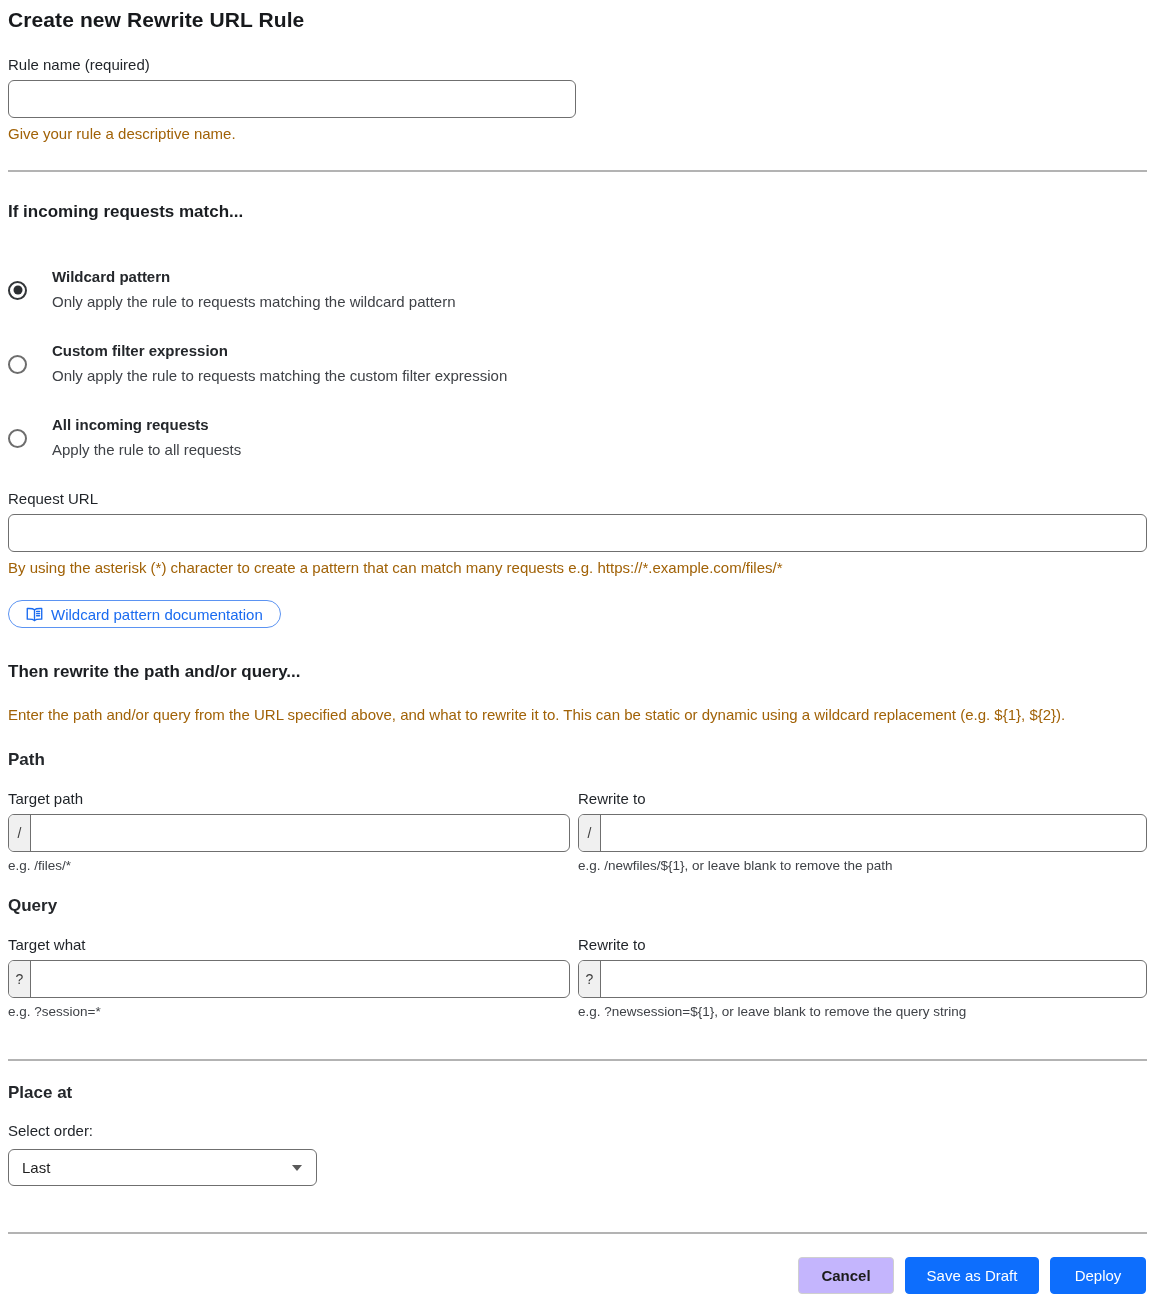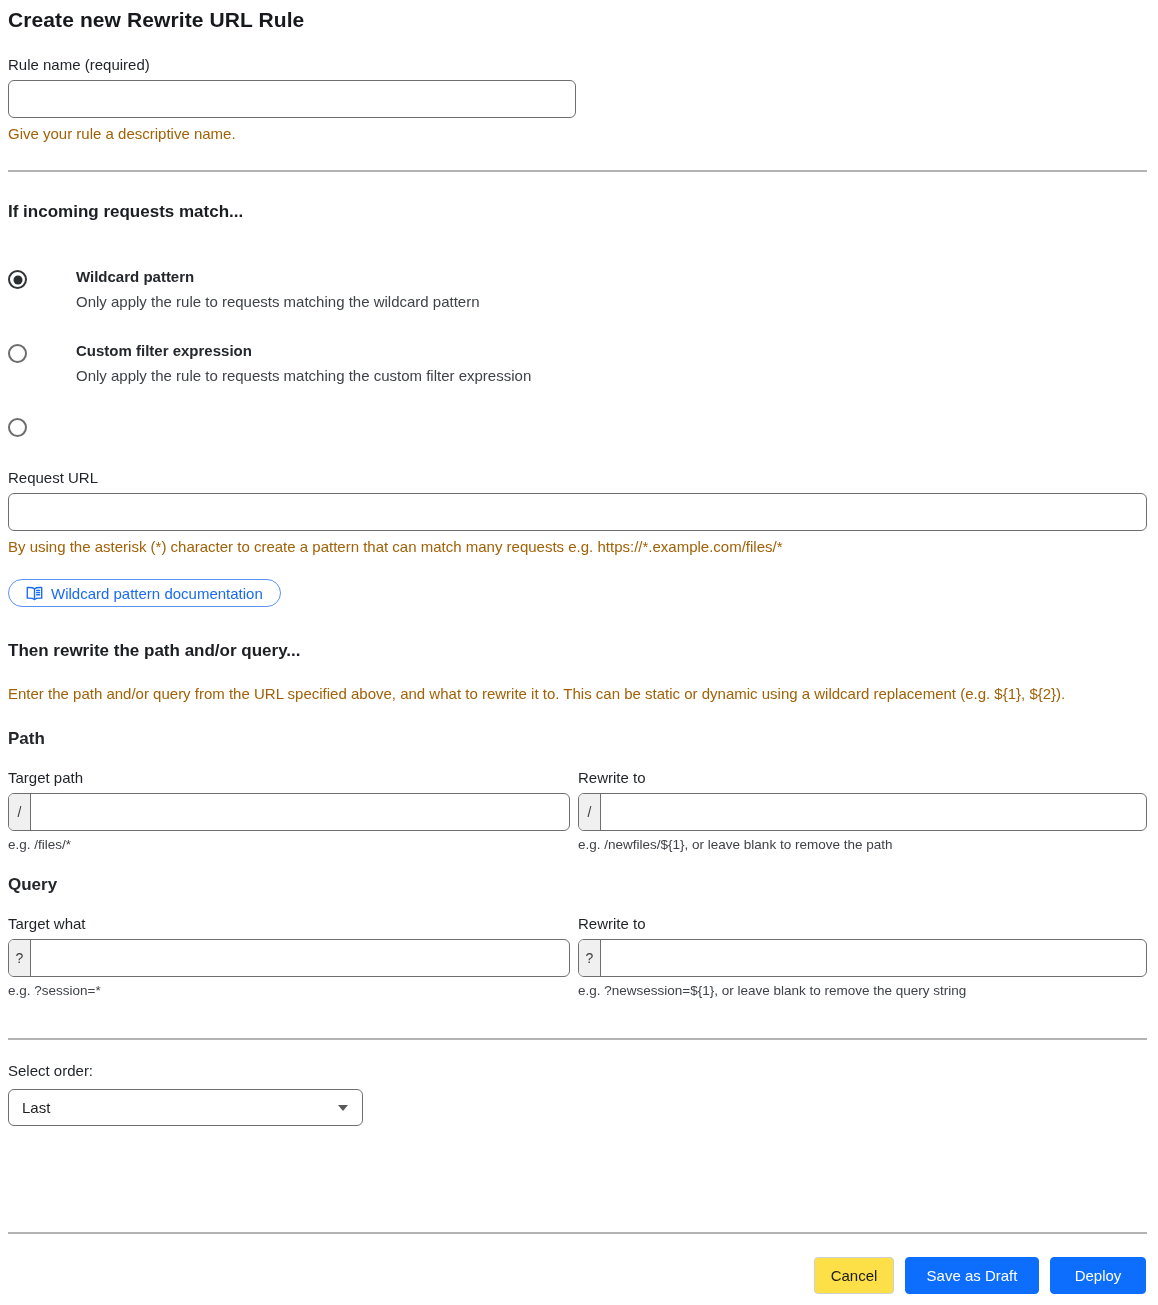--- a/index.html
+++ b/index.html
@@ -26,21 +26,21 @@
     outline: none;
   }
   .rule-name-input { width: 568px; }
 
   .divider { height: 2px; background: #b3b3b3; border: none; margin-left: 0; }
 
   .section-heading { font-size: 17px; font-weight: 700; color: #1b1e22; }
   .sub-heading { font-size: 17px; font-weight: 700; color: #24272b; }
 
   
-  .radio-item { display: flex; align-items: flex-start; margin-bottom: 32px; gap: 24px; }
+  .radio-item { display: flex; align-items: center; margin-bottom: 32px; }
   .radio-circle {
     width: 19px; height: 19px; border-radius: 50%;
     border: 2px solid #6d6d6d; background: #fff;
     flex: 0 0 auto; margin-top: 2px; position: relative; cursor: pointer;
   }
   .radio-circle.checked { border-color: #333639; }
   .radio-circle.checked::after {
     content: ""; position: absolute; left: 50%; top: 50%;
     width: 9px; height: 9px; border-radius: 50%; background: #2b2e31;
     transform: translate(-50%, -50%);
@@ -72,21 +72,21 @@
     display: flex; align-items: center; justify-content: center;
     font-size: 14px; color: #3c3c3c;
   }
   .prefix-input input {
     flex: 1 1 auto; border: none; outline: none; background: transparent;
     font: 15px "Liberation Sans", sans-serif; padding: 0 9px; color: #1f1f1f;
   }
 
   
   .select-box {
-    width: 355px; height: 37px; border: 1px solid #6f6f6f; border-radius: 6px;
+    width: 309px; height: 37px; border: 1px solid #6f6f6f; border-radius: 6px;
     background: #fff; display: flex; align-items: center; justify-content: space-between;
     padding: 0 14px 0 13px; cursor: pointer;
   }
   .select-value { font-size: 15px; color: #1f1f1f; }
   .select-caret {
     width: 0; height: 0;
     border-left: 5.5px solid transparent; border-right: 5.5px solid transparent;
     border-top: 6px solid #5a5a5a;
   }
 
@@ -96,21 +96,21 @@
     border-top: 2px solid #b3b3b3;
   }
   .footer-buttons {
     position: absolute; right: 12px; top: 1257px;
     display: flex; gap: 11px;
   }
   .btn {
     height: 37px; border-radius: 4px; font: 15px "Liberation Sans", sans-serif;
     cursor: pointer; display: inline-flex; align-items: center; justify-content: center;
   }
-  .btn-secondary { background: #fde047; border: 1px solid #cfcfcf; color: #1b1b1b; width: 80px; }
+  .btn-secondary { background: #c4b5fd; border: 1px solid #cfcfcf; color: #1b1b1b; width: 96px; font-weight: bold; }
   .btn-primary { background: #0d6efd; border: 1px solid #0d6efd; color: #ffffff; }
   .btn-save { width: 134px; }
   .btn-deploy { width: 96px; }
 
   
   .mt-24 { margin-top: 24px; }
   .mt-28 { margin-top: 28px; }
   .mt-30 { margin-top: 30px; }
   .mt-34 { margin-top: 34px; }
   .mt-46 { margin-top: 46px; }
@@ -144,20 +144,24 @@
     <div class="radio-item">
       <span class="radio-circle"></span>
       <span class="radio-texts">
         <span class="radio-label" style="display:block">Custom filter expression</span>
         <span class="radio-desc" style="display:block">Only apply the rule to requests matching the custom filter expression</span>
       </span>
     </div>
 
     <div class="radio-item">
       <span class="radio-circle"></span>
+      <span class="radio-texts">
+        <span class="radio-label" style="display:block">All incoming requests</span>
+        <span class="radio-desc" style="display:block">Apply the rule to all requests</span>
+      </span>
     </div>
   </div>
 
   <div style="margin-top:18px">
     <div class="field-label">Request URL</div>
     <input type="text" class="text-input" value="" style="">
     <div class="helper">By using the asterisk (*) character to create a pattern that can match many requests e.g. https://*.example.com/files/*</div>
     <button class="doc-pill mt-24">
       <span>
         <svg width="17" height="15" viewBox="0 0 20 16" fill="none" stroke="#1a6bf0" stroke-width="1.6" stroke-linejoin="round" stroke-linecap="round">
@@ -211,20 +215,21 @@
           <input type="text" value="" style="">
         </div>
         <div class="helper-sm">e.g. ?newsession=${1}, or leave blank to remove the query string</div>
       </div>
     </div>
   </div>
 
   <hr class="divider" style="margin-top:40px">
 
   <div style="margin-top:22px">
+    <div class="sub-heading">Place at</div>
     <div class="field-label" style="margin-top:19px">Select order:</div>
     <div class="select-box" style="margin-top:10px">
       <span class="select-value">Last</span>
       <span class="select-caret"></span>
     </div>
   </div>
 
 </div>
 
 <div class="footer-bar"></div>

